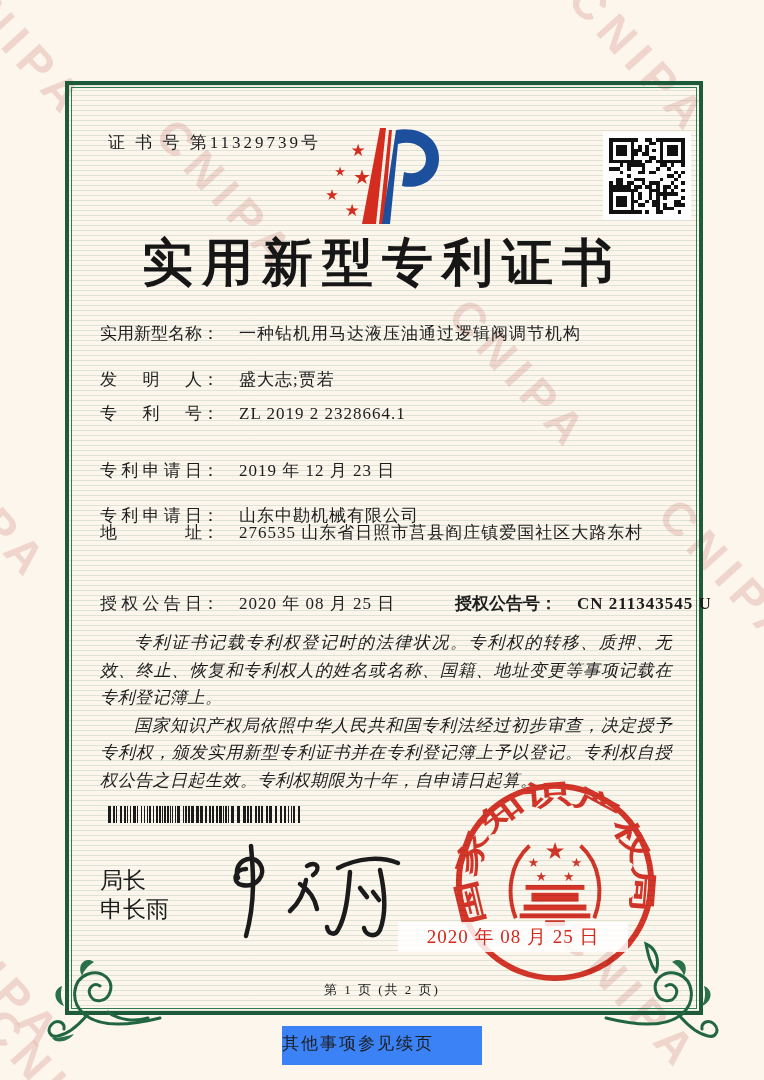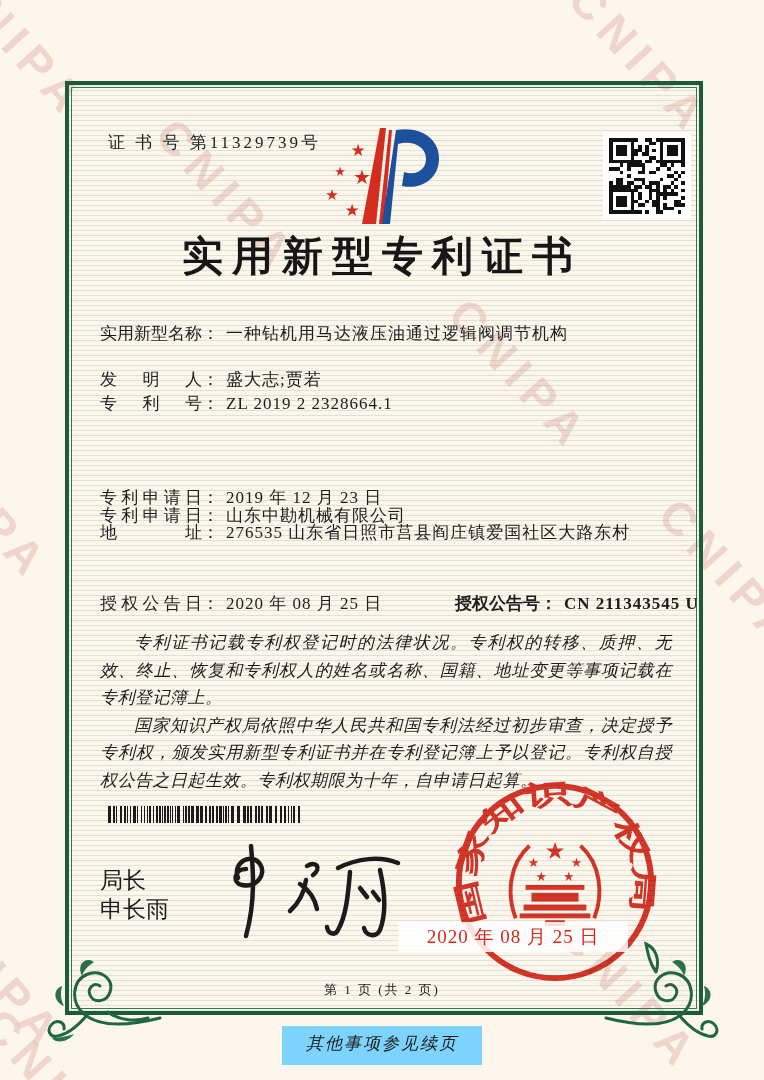--- a/index.html
+++ b/index.html
@@ -36,32 +36,32 @@
     font-size:17px;letter-spacing:3px;margin-left:8px;
   }
   .logo{position:absolute;left:318px;top:124px;width:130px;height:104px;z-index:4;}
   .qr-box{
     position:absolute;left:603px;top:132px;width:88px;height:88px;z-index:4;
     background:#fff;display:flex;align-items:center;justify-content:center;
   }
   .qr-box svg{width:76px;height:76px;shape-rendering:crispEdges;}
   .title{
     position:absolute;left:0;top:229px;width:100%;z-index:4;
-    text-align:center;font-size:41px;font-weight:bold;letter-spacing:9px;
+    text-align:center;font-size:51px;font-weight:bold;letter-spacing:9px;
     color:#161616;
   }
   
   .row{position:absolute;left:100px;z-index:4;font-size:17px;white-space:nowrap;}
   .lbl{
     display:inline-block;width:102px;
     text-align:justify;text-align-last:justify;text-justify:inter-character;
     vertical-align:bottom;
   }
   .colon{display:inline-block;}
-  .val{margin-left:7px;letter-spacing:1px;}
+  .val{margin-left:20px;letter-spacing:1px;}
   .grant-pair{position:absolute;left:355px;top:0;font-weight:bold;}
   
   .paras{
     position:absolute;left:100px;top:629px;width:572px;z-index:4;
     font-size:17px;line-height:27.5px;font-style:italic;
     letter-spacing:0.5px;text-align:justify;
   }
   .paras p{margin:0;text-indent:2em;}
   
   .barcode{position:absolute;left:108px;top:806px;z-index:4;}
@@ -75,22 +75,22 @@
     background:rgba(255,255,255,0.85);
     color:#d5281c;font-size:19px;text-align:center;letter-spacing:1px;
     padding:2px 0;
   }
   .page-info{
     position:absolute;left:0;top:981px;width:100%;z-index:4;
     text-align:center;font-size:13px;letter-spacing:2px;
   }
   .footer-note{
     position:absolute;left:282px;top:1026px;width:200px;z-index:3;
-    background:#7dd3fc;text-align:center;
-    font-size:17px;font-style:italic;letter-spacing:2px;padding:6px 0 10px;
+    background:#3b82f6;
+    font-size:17px;letter-spacing:2px;padding:6px 0 10px;
   }
 </style>
 </head>
 <body>
 
 <div>
   <div class="wm" style="left:-25px;top:-45px">CNIPA</div>
   <div class="wm" style="left:185px;top:108px">CNIPA</div>
   <div class="wm" style="left:598px;top:-28px">CNIPA</div>
   <div class="wm" style="left:478px;top:288px">CNIPA</div>
@@ -285,24 +285,24 @@
 </div>
 
 <div class="title">实用新型专利证书</div>
 
 <div class="row" style="top:322px">
   <span class="lbl">实用新型名称</span><span class="colon">：</span><span class="val">一种钻机用马达液压油通过逻辑阀调节机构</span>
 </div>
 <div class="row" style="top:368px">
   <span class="lbl">发明人</span><span class="colon">：</span><span class="val">盛大志;贾若</span>
 </div>
-<div class="row" style="top:392px">
+<div class="row" style="top:402px">
   <span class="lbl">专利号</span><span class="colon">：</span><span class="val">ZL 2019 2 2328664.1</span>
 </div>
-<div class="row" style="top:486px">
+<div class="row" style="top:459px">
   <span class="lbl">专利申请日</span><span class="colon">：</span><span class="val">2019 年 12 月 23 日</span>
 </div>
 <div class="row" style="top:504px">
   <span class="lbl">专利申请日</span><span class="colon">：</span><span class="val">山东中勘机械有限公司</span>
 </div>
 <div class="row" style="top:521px">
   <span class="lbl">地址</span><span class="colon">：</span><span class="val">276535 山东省日照市莒县阎庄镇爱国社区大路东村</span>
 </div>
 <div class="row" style="top:592px;width:570px">
   <span class="lbl">授权公告日</span><span class="colon">：</span><span class="val">2020 年 08 月 25 日</span>

